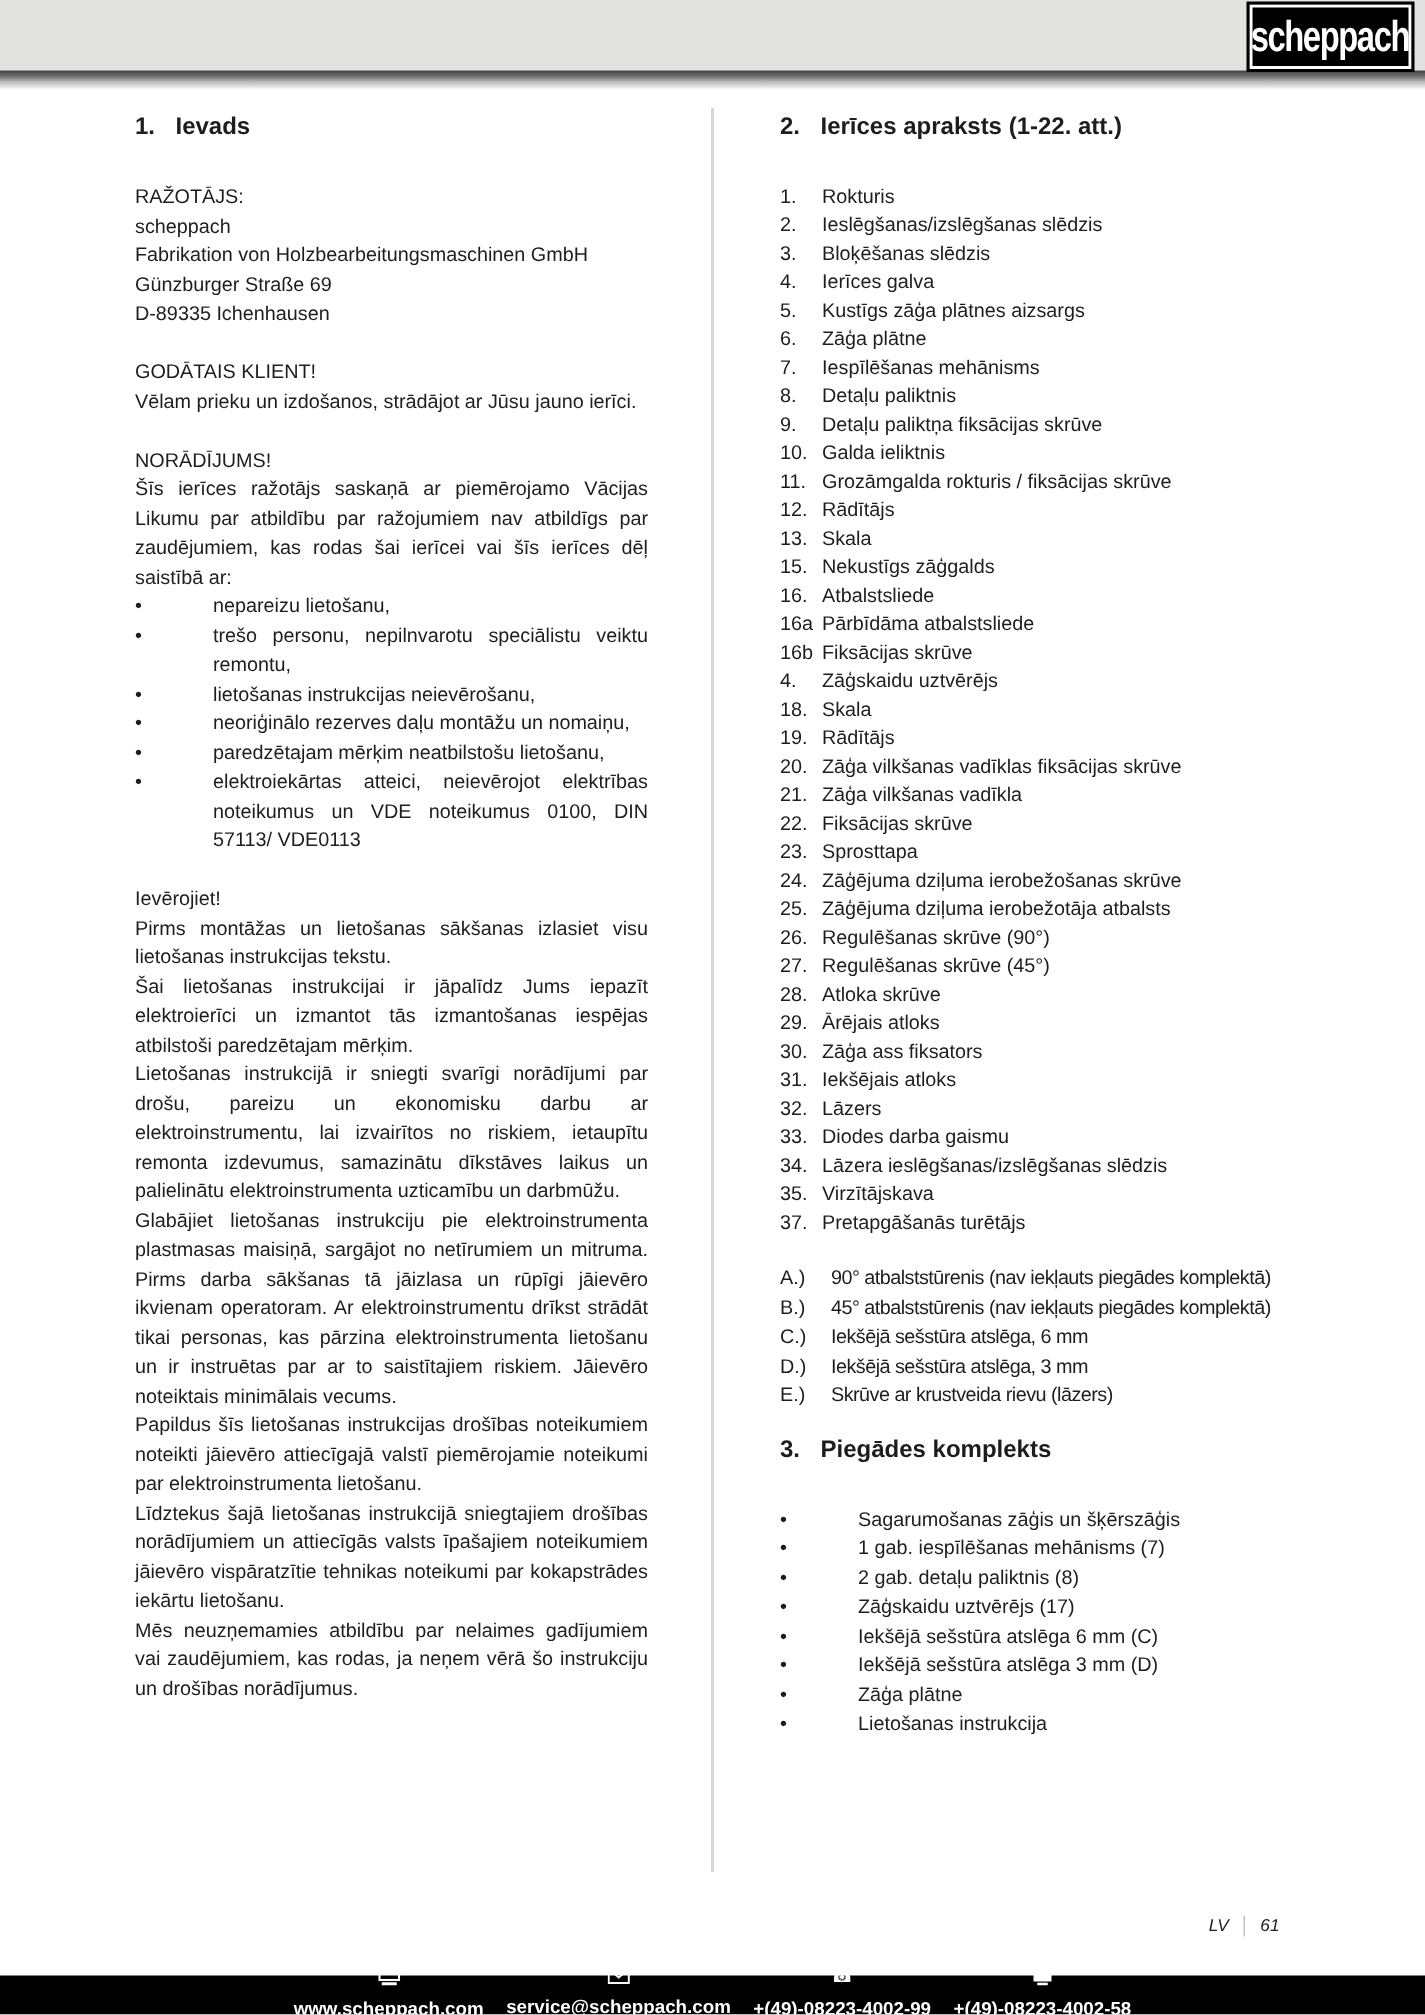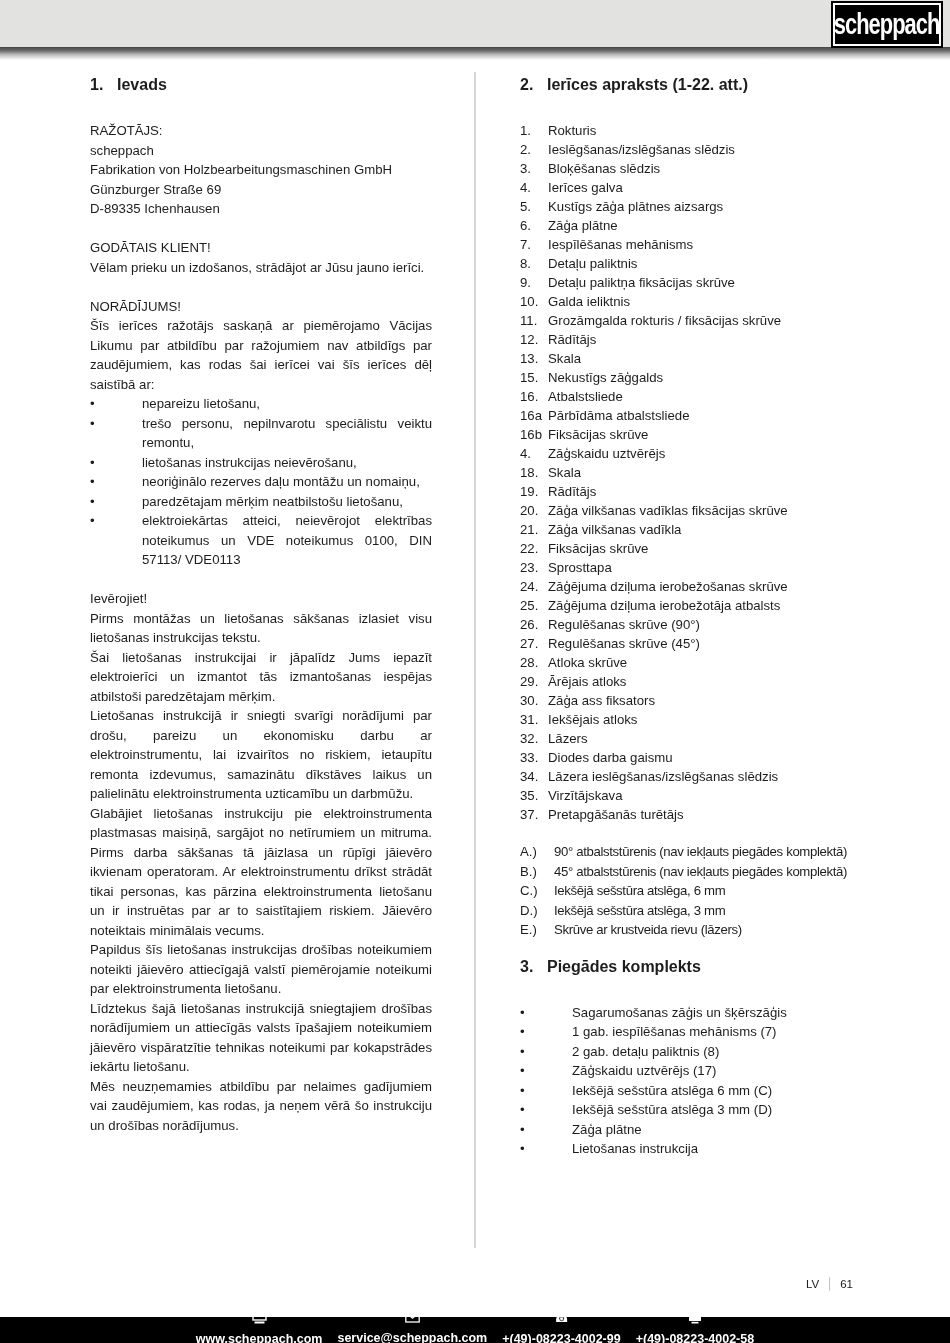--- a/index.html
+++ b/index.html
@@ -38,21 +38,21 @@
   .num-list .marker{width:28px;flex:none;}
   .num-list .lbl{flex:1;}
   
   .acc-list{margin-top:18px;}
   .acc-list .item-row{display:flex;line-height:19.5px;}
   .acc-list .marker{width:34px;flex:none;}
   .acc-list .lbl{flex:1;letter-spacing:-0.35px;}
   .heading.h3{margin-top:17px;}
   
   .page-marker{position:absolute;top:1277px;right:97px;display:flex;
-    font-size:11.5px;line-height:14px;color:#222;}
+    font-size:11.5px;line-height:14px;color:#222;font-style:italic;}
   .page-marker .pm-sep{width:1px;height:14px;background:#c3c3c3;margin:0 10px;}
   .bottom-bar{position:absolute;left:0;bottom:0;width:100%;height:26px;background:#000;
     color:#fff;display:flex;align-items:center;justify-content:center;gap:15px;
     font-weight:bold;font-size:12.5px;}
   .f-item{display:flex;align-items:center;gap:6px;flex-direction:column;}
   .f-item svg{display:block;}
   .uglyph{font-family:"DejaVu Sans",sans-serif;font-size:13px;line-height:13px;}
 </style>
 </head>
 <body>

